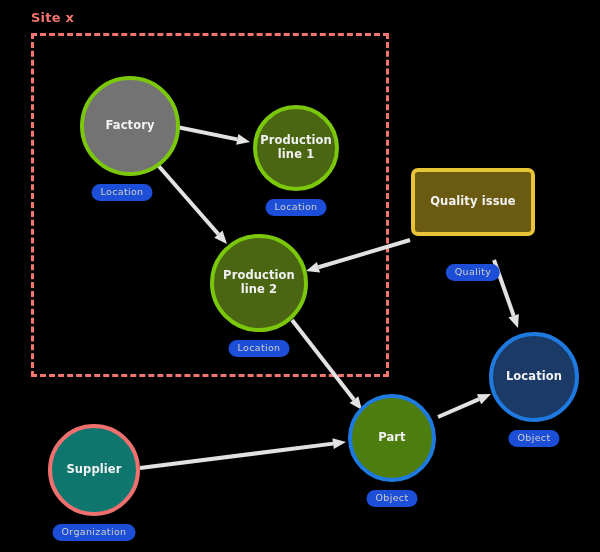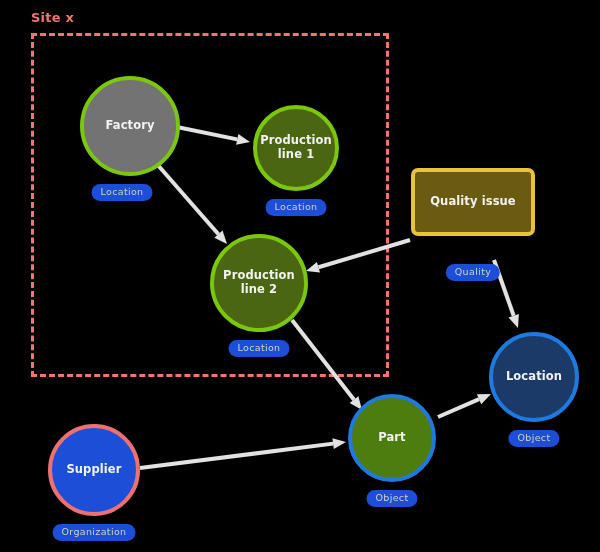--- a/index.html
+++ b/index.html
@@ -136,19 +136,19 @@
       </div>
       <div class="badge" style="left: 473px; top: 264px;">Quality</div>
       <div class="node circle" style="left: 489px; top: 332px; width: 90px; height: 90px; background: rgb(27, 58, 104); border: 4px solid rgb(31, 122, 224); color: rgb(242, 242, 242);">
         <span class="node-label">Location</span>
       </div>
       <div class="badge" style="left: 534px; top: 430px;">Object</div>
       <div class="node circle" style="left: 348px; top: 394px; width: 88px; height: 88px; background: #4d7c0f; border: 4px solid rgb(31, 122, 224); color: rgb(242, 242, 242);">
         <span class="node-label">Part</span>
       </div>
       <div class="badge" style="left: 392px; top: 490px;">Object</div>
-      <div class="node circle" style="left: 48px; top: 424px; width: 92px; height: 92px; background: #1d4ed8; border: 4px solid rgb(240, 112, 112); color: rgb(242, 242, 242);">
+      <div class="node circle" style="left: 48px; top: 424px; width: 92px; height: 92px; background: #0f766e; border: 4px solid rgb(240, 112, 112); color: rgb(242, 242, 242);">
         <span class="node-label">Supplier</span>
       </div>
       <div class="badge" style="left: 94px; top: 524px;">Organization</div>
     </div>
 
 </div>
 
 </body></html>

